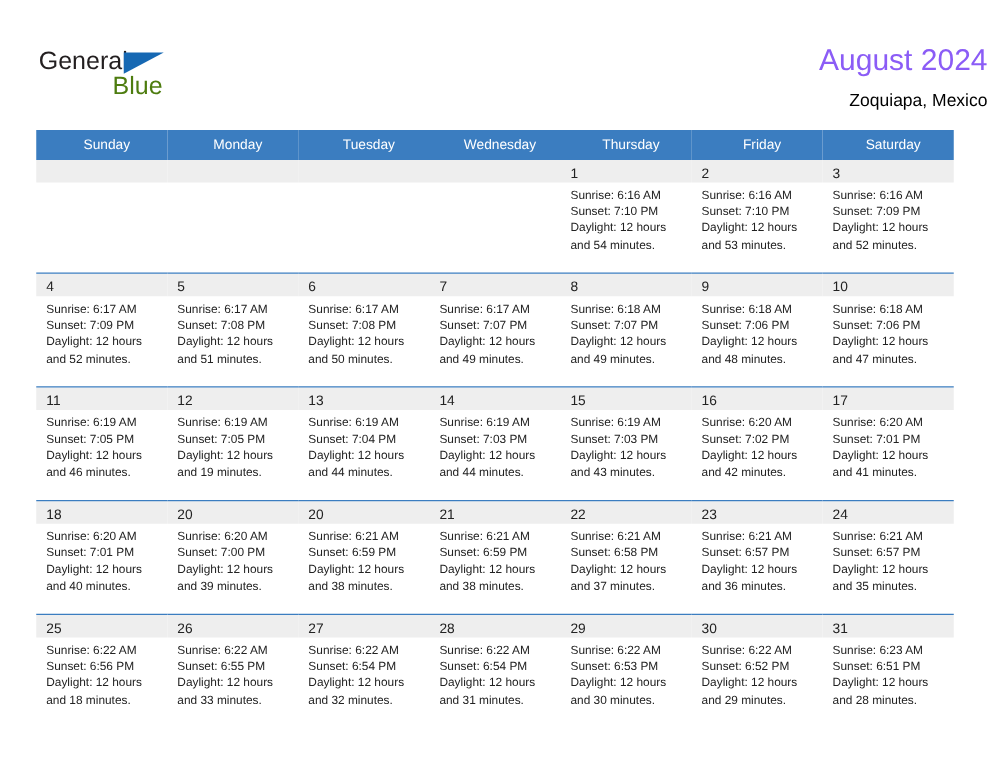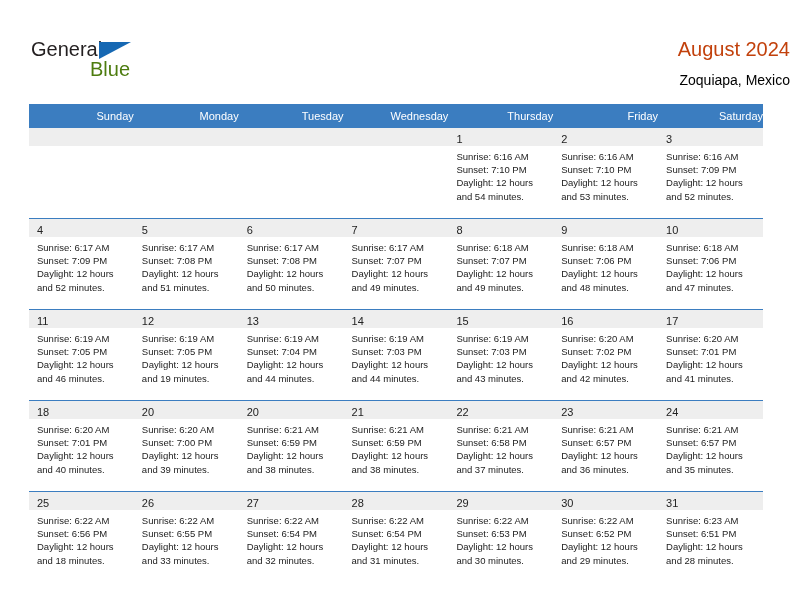--- a/index.html
+++ b/index.html
@@ -63,23 +63,23 @@
     color: #4d7c0f;
     font-family: "Liberation Sans", sans-serif;
   }
   .title-block {
     position: absolute;
     right: 34px;
     top: 32px;
     text-align: right;
   }
   .cal-title {
-    font-size: 20px;
+    font-size: 24px;
     line-height: 34px;
-    color: #c2410c;
+    color: #8b5cf6;
     font-weight: normal;
     font-family: "Liberation Sans", sans-serif;
     white-space: nowrap;
   }
   .cal-subtitle {
     margin-top: 6px;
     font-size: 14px;
     line-height: 17px;
     color: #000000;
     font-family: "Liberation Sans", sans-serif;
@@ -93,21 +93,21 @@
     top: 104px;
     width: 734px;
     border-collapse: collapse;
     table-layout: fixed;
   }
   .calendar th {
     background: #3b7dc0;
     color: #ffffff;
     font-size: 11px;
     font-weight: normal;
-    text-align: right;
+    text-align: center;
     padding: 6px 0 6px 8px;
     height: 10px;
     font-family: "Liberation Sans", sans-serif;
     border: none;
   }
   .daycell {
     vertical-align: top;
     padding: 0;
     height: 90px;
     border: none;

